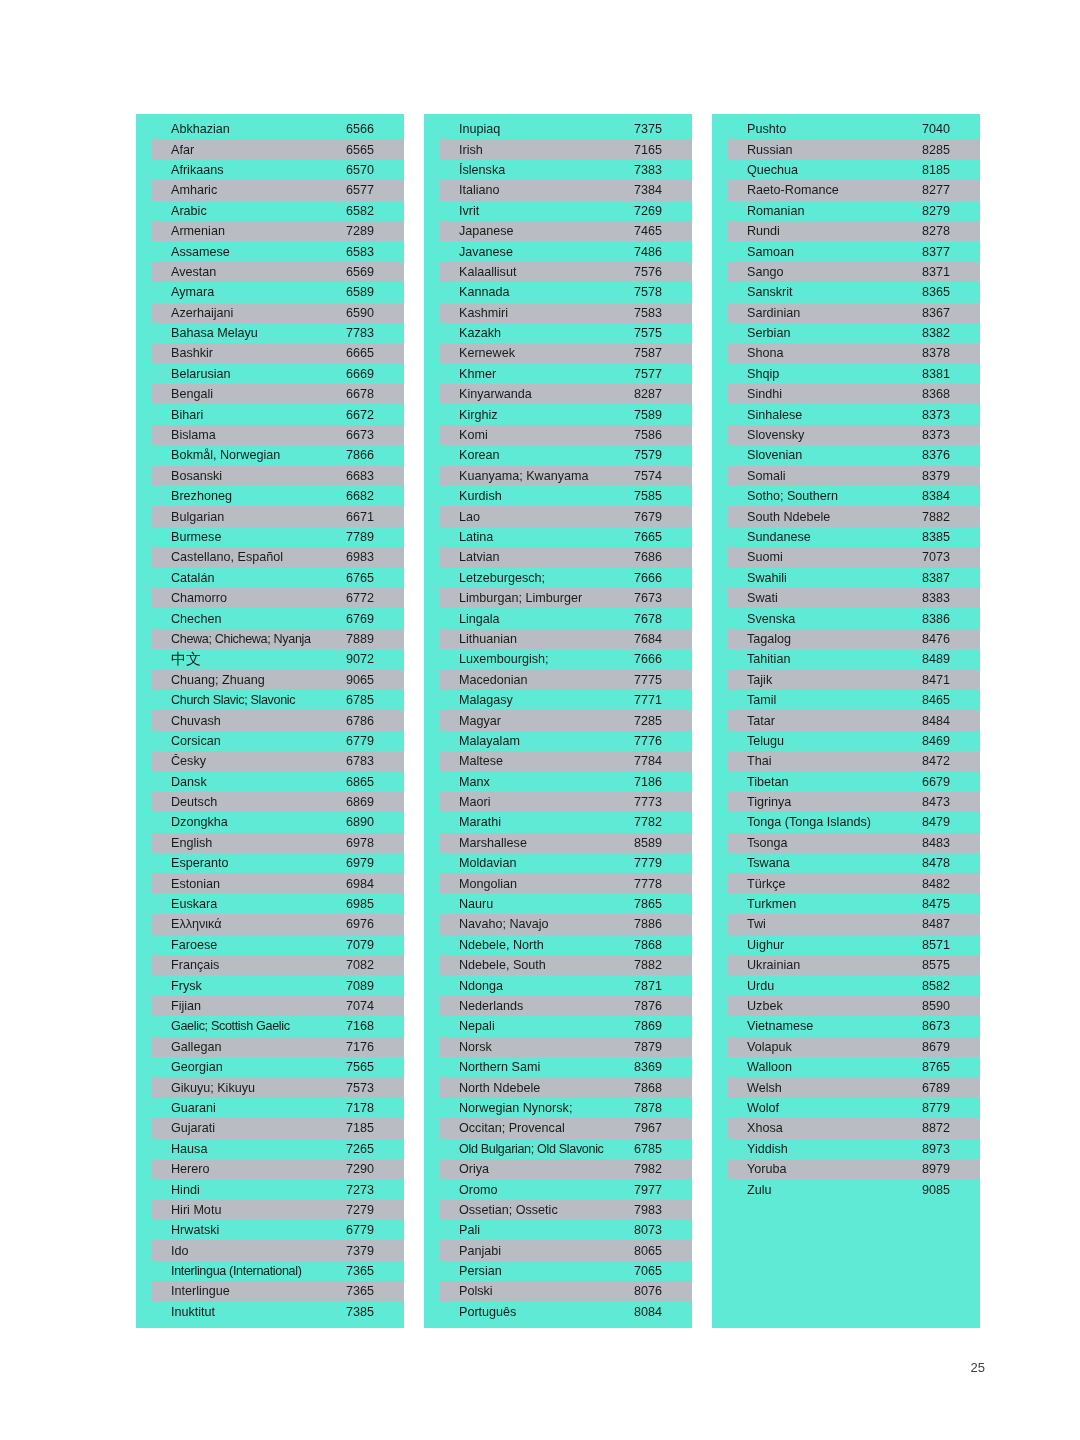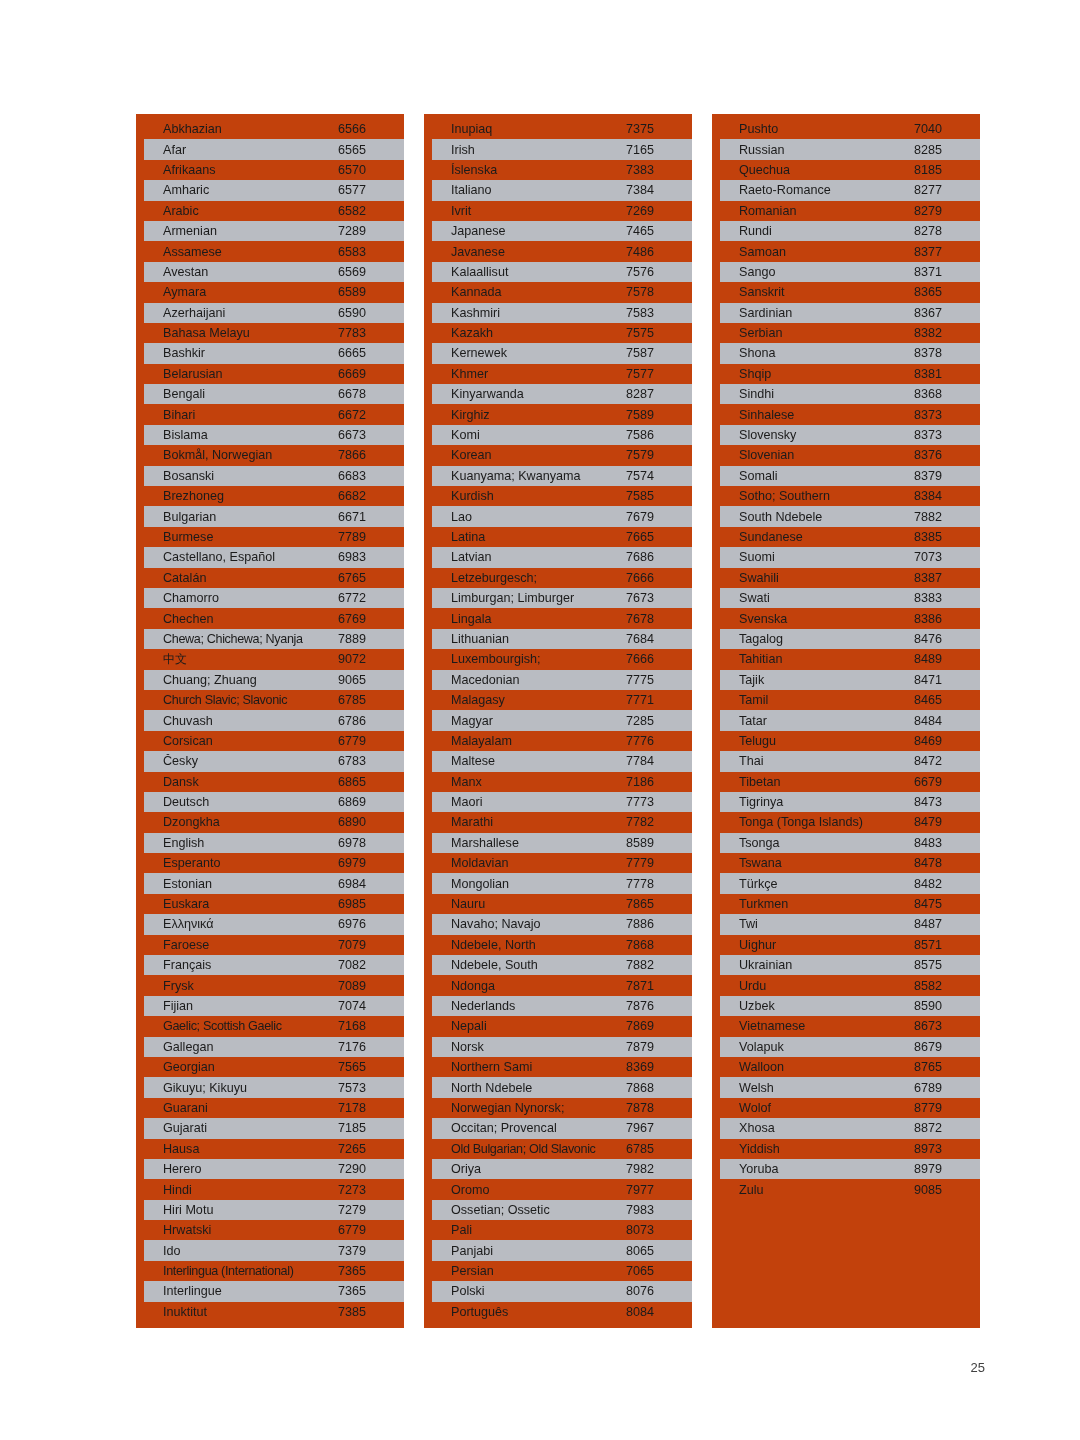--- a/index.html
+++ b/index.html
@@ -32,22 +32,22 @@
   }
   .columns {
     position: absolute;
     left: 136px;
     top: 114px;
     display: flex;
     gap: 20px;
   }
   .col {
     width: 268px;
-    background: #c2410c;
-    padding: 5px 0 6px 8px;
+    background: #5eead4;
+    padding: 5px 0 6px 16px;
     box-sizing: border-box;
   }
   .row {
     display: flex;
     height: 20.4px;
     align-items: center;
     font-size: 12.6px;
     color: #1b1b1b;
     padding: 0 0 0 19px;
     box-sizing: border-box;
@@ -58,21 +58,21 @@
     overflow: hidden;
   }
   .row .code {
     flex: 0 0 auto;
   }
   .row.shade {
     background: #b9bcc2;
   }
   .cjk {
     font-family: Liberation Sans, sans-serif;
-    font-size: 12px;
+    font-size: 15px;
   }
   .page-number {
     position: absolute;
     right: 95px;
     top: 1360px;
     font-size: 13px;
     color: #404040;
   }
   .tight {
     letter-spacing: -0.35px;

